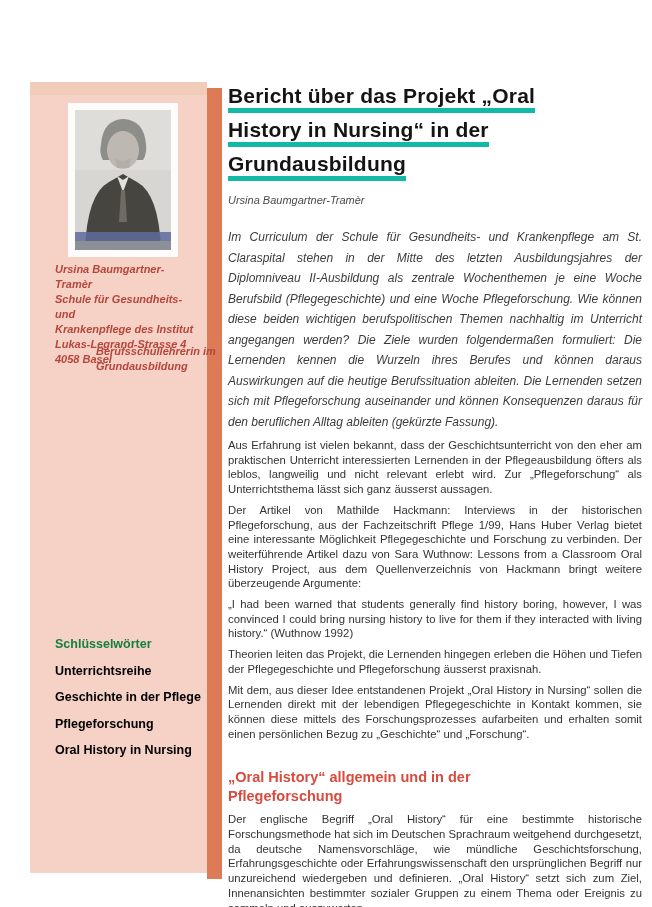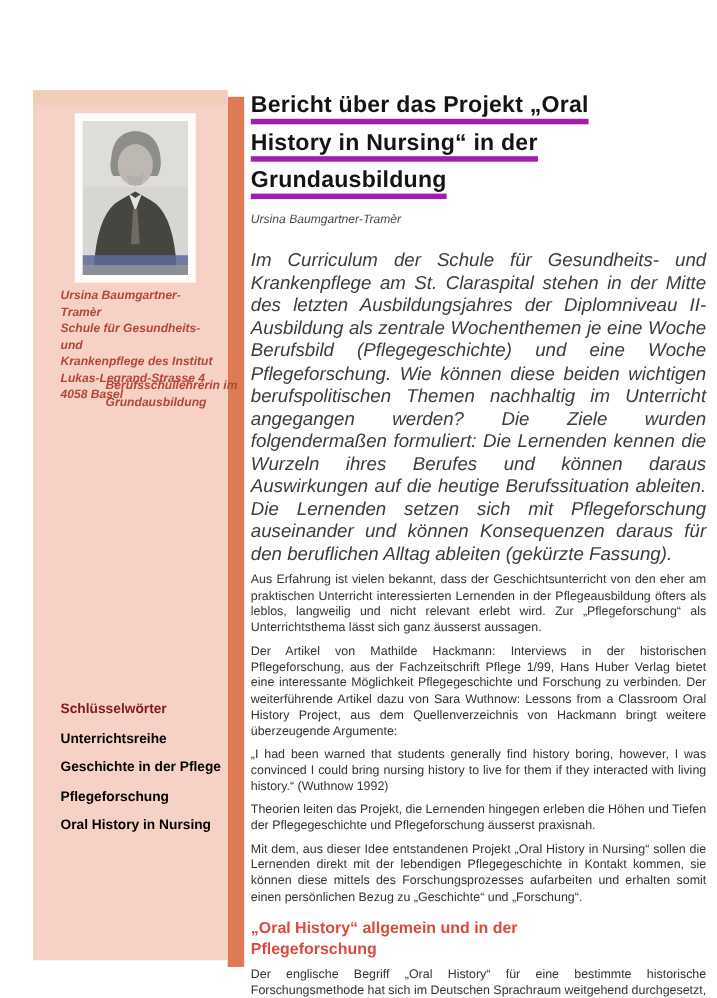--- a/index.html
+++ b/index.html
@@ -21,39 +21,39 @@
     position:absolute; left:38px; top:21px; width:110px; height:154px;
     background:#fdfcfb;
   }
   .photo-frame svg { position:absolute; left:7px; top:7px; }
   .affiliation { position:absolute; left:25px; top:180px; width:145px;
     font-size:11px; font-style:italic; font-weight:bold; color:#b5463c; line-height:15px; }
   .role { position:absolute; left:25px; top:262px; width:145px;
     font-size:11px; font-style:italic; font-weight:bold; color:#b5463c; line-height:15px;margin-left:41px; }
   .keywords { position:absolute; left:25px; top:549px; width:150px; }
   .keywords div { font-size:12.5px; font-weight:bold; line-height:26.5px; color:#000000; }
-  .keywords .kw-label { color:#7f1d1d; }
+  .keywords .kw-label { color:#15803d; }
   
   .main { position:absolute; left:228px; top:85px; width:414px; }
   .title-line {
     display:table; font-size:21px; font-weight:bold; color:#141414;
     line-height:22px; letter-spacing:0.2px;
-    border-bottom:5px solid #a21caf; padding-bottom:1px; margin-bottom:6px;
+    border-bottom:5px solid #14b8a6; padding-bottom:1px; margin-bottom:6px;
   }
   .author { margin-top:13px; font-size:11px; font-style:italic; color:#4a4a4a; }
   .abstract {
-    margin-top:21px; font-size:17px; font-style:italic; color:#3c3c3c;
+    margin-top:21px; font-size:12px; font-style:italic; color:#3c3c3c;
     line-height:20.5px; text-align:justify;
   }
   .bodytext { margin-top:4px; }
   .bodytext p {
     font-size:11.3px; line-height:14.7px; color:#333333;
     text-align:justify; margin:6px 0 0 0;
   }
-  .section-heading { margin-top:12px; }
+  .section-heading { margin-top:27px; }
   .section-heading div {
     font-size:14.5px; font-weight:bold; color:#d84b3e; line-height:19px;
   }
 </style>
 </head>
 <body>
 
 <div class="page">
 
   <div class="sidebar-strip"></div>

